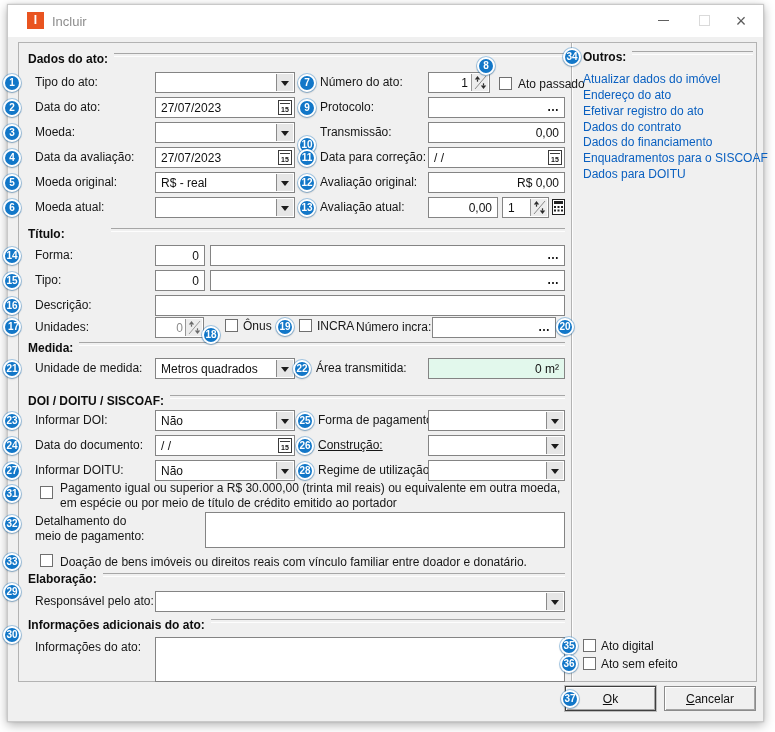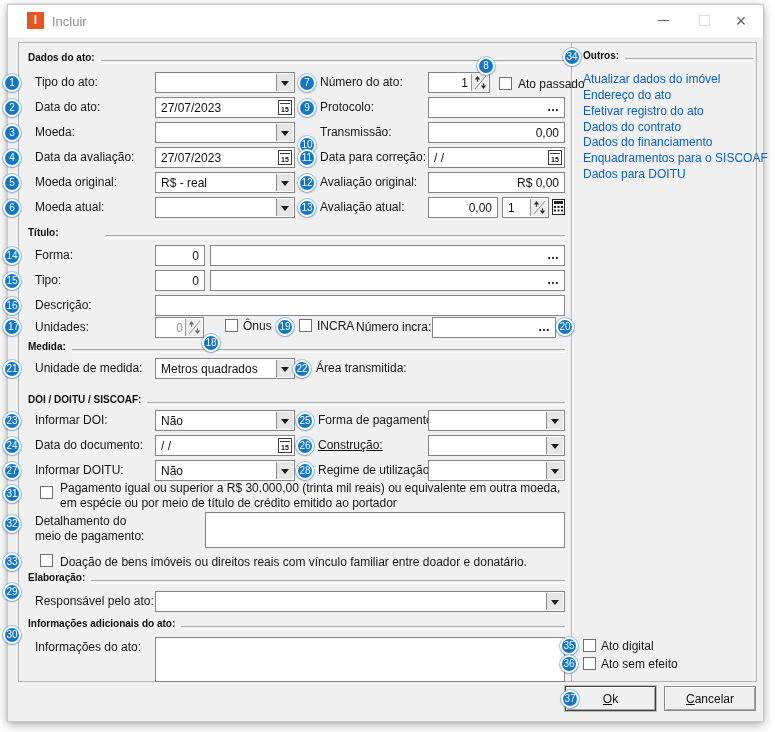--- a/index.html
+++ b/index.html
@@ -12,21 +12,21 @@
   .appicon{position:absolute;left:27px;top:12px;width:17px;height:17px;background:#e95420;
            color:#fff;font:bold 12px/17px "Liberation Sans",sans-serif;text-align:center;}
   .wtitle{position:absolute;left:52px;top:14px;font-size:13px;color:#8d8d8d;white-space:nowrap;}
   .wbtn{position:absolute;top:5px;width:44px;height:31px;display:flex;align-items:center;justify-content:center;}
   .mindash{width:11px;border-top:1px solid #5f5f5f;height:0;}
   .maxsq{width:11px;height:11px;border:1px solid #dadada;box-sizing:border-box;}
   .closex{font-size:18px;color:#5c5c5c;line-height:18px;}
   .panel{position:absolute;left:18px;top:42px;width:739px;height:640px;
          border:1px solid #b3b3b3;box-sizing:border-box;background:#f0f0f0;}
   .vdiv{position:absolute;left:571px;top:43px;width:1px;height:638px;background:#b3b3b3;box-shadow:1px 0 0 #fdfdfd;}
-  .sect{position:absolute;display:flex;align-items:flex-end;font-size:10px;font-weight:bold;color:#0d0d0d;white-space:nowrap;}
+  .sect{position:absolute;display:flex;align-items:flex-start;font-size:12px;font-weight:bold;color:#0d0d0d;white-space:nowrap;}
   .sect .rule{flex:1;margin-left:6px;height:2px;border-top:1px solid #a6a6a6;border-bottom:1px solid #fdfdfd;transform:translateY(1px);}
   .lbl{position:absolute;font-size:12px;color:#161616;white-space:nowrap;}
   .wraplbl{position:absolute;font-size:12px;line-height:15px;color:#161616;}
   .fld{position:absolute;background:#fff;border:1px solid #848484;box-sizing:border-box;height:21px;
        display:flex;align-items:center;font-size:12px;color:#101010;padding:0 5px;}
   .fld .val{flex:1;white-space:nowrap;overflow:hidden;}
   .ra .val{text-align:right;}
   .green{background:#e2f8ec;}
   .dis .val{color:#8d8d8d;}
   .combo{padding-right:34px;}
@@ -43,21 +43,21 @@
        border-left:1px solid #979797;display:flex;align-items:center;justify-content:center;}
   .cb{position:absolute;width:13px;height:13px;background:#fff;border:1px solid #6f6f6f;box-sizing:border-box;}
   .area{position:absolute;background:#fff;border:1px solid #848484;box-sizing:border-box;}
   .link{position:absolute;font-size:12px;color:#0a60c0;white-space:nowrap;cursor:pointer;}
   .btn{position:absolute;background:#f0f0f0;border:1px solid #8b8b8b;box-sizing:border-box;
        box-shadow:inset 1px 1px 0 #ffffff,inset -1px -1px 0 #a5a5a5;
        font-size:12px;color:#101010;display:flex;align-items:center;justify-content:center;cursor:pointer;}
   .btn.default{border:1px solid #3f3f3f;box-shadow:inset 1px 1px 0 #ffffff,inset -1px -1px 0 #a5a5a5,0 0 0 1px #bdbdbd;}
   .u{text-decoration:underline;}
   .badge{position:absolute;width:18px;height:18px;border-radius:50%;background:#1277c8;border:2px solid #fff;
-       box-sizing:border-box;color:#fff;font-size:10px;font-weight:normal;line-height:14px;text-align:center;
+       box-sizing:border-box;color:#fff;font-size:10px;font-weight:bold;line-height:14px;text-align:center;
        box-shadow:0 0 0 1px rgba(21,120,200,.35),0 1px 2px rgba(0,0,0,.25);z-index:60;}
   svg{display:block;}
 </style>
 </head>
 <body>
 
 <div class="stage">
   <div class="dialog"></div>
   <div class="titlebar"></div>
   <div class="appicon">I</div>
@@ -253,20 +253,23 @@
     <span class="rule"></span>
   </div>
   <div class="lbl" style="left:35px;top:361px;">Unidade de medida:</div>
   <div class="fld combo" style="left:155px;top:358px;width:140px;">
     <span class="val">Metros quadrados (m²)</span>
     <span class="dd">
         <i></i>
       </span>
   </div>
   <div class="lbl" style="left:316px;top:361px;">Área transmitida:</div>
+  <div class="fld ra green" style="left:428px;top:358px;width:137px;">
+    <span class="val">0 m²</span>
+  </div>
 
   <div class="sect" style="left:28px;top:394px;width:537px;">
     <span>DOI / DOITU / SISCOAF:</span>
     <span class="rule"></span>
   </div>
 
   <div class="lbl" style="left:35px;top:413px;">Informar DOI:</div>
   <div class="fld combo" style="left:155px;top:410px;width:140px;">
     <span class="val">Não</span>
     <span class="dd">
@@ -364,21 +367,21 @@
       <div class="badge" style="left: 477px; top: 57px;">8</div>
       <div class="badge" style="left: 298px; top: 99px;">9</div>
       <div class="badge" style="left: 298px; top: 124px; margin-top: 12px;">10</div>
       <div class="badge" style="left: 298px; top: 149px;">11</div>
       <div class="badge" style="left: 298px; top: 174px;">12</div>
       <div class="badge" style="left: 298px; top: 199px;">13</div>
       <div class="badge" style="left: 3px; top: 247px;">14</div>
       <div class="badge" style="left: 3px; top: 272px;">15</div>
       <div class="badge" style="left: 3px; top: 297px;">16</div>
       <div class="badge" style="left: 3px; top: 318px; text-align: right;">17</div>
-      <div class="badge" style="left: 202px; top: 334px;">18</div>
+      <div class="badge" style="left: 202px; top: 326px;">18</div>
       <div class="badge" style="left: 276px; top: 318px;">19</div>
       <div class="badge" style="left: 556px; top: 318px;">20</div>
       <div class="badge" style="left: 3px; top: 360px;">21</div>
       <div class="badge" style="left: 293px; top: 360px;">22</div>
       <div class="badge" style="left: 3px; top: 412px;">23</div>
       <div class="badge" style="left: 3px; top: 437px;">24</div>
       <div class="badge" style="left: 296px; top: 412px;">25</div>
       <div class="badge" style="left: 296px; top: 437px;">26</div>
       <div class="badge" style="left: 3px; top: 462px;">27</div>
       <div class="badge" style="left: 296px; top: 462px;">28</div>

